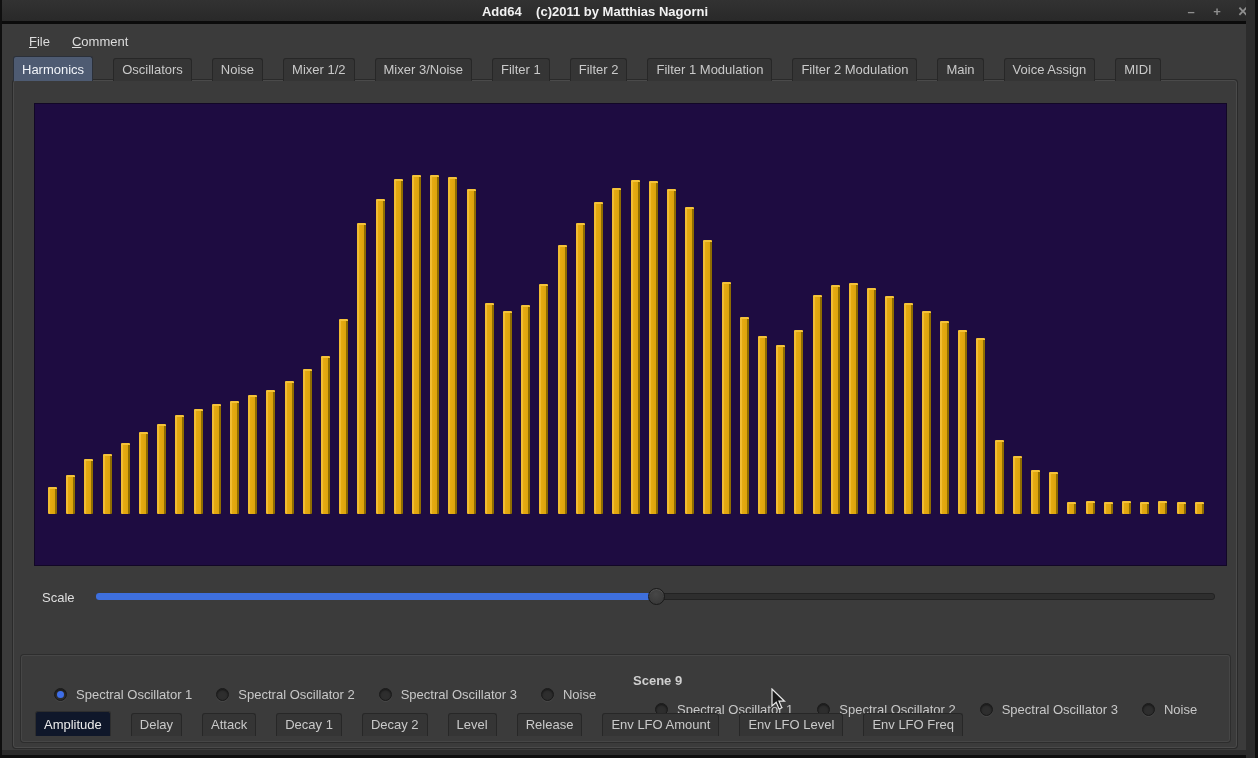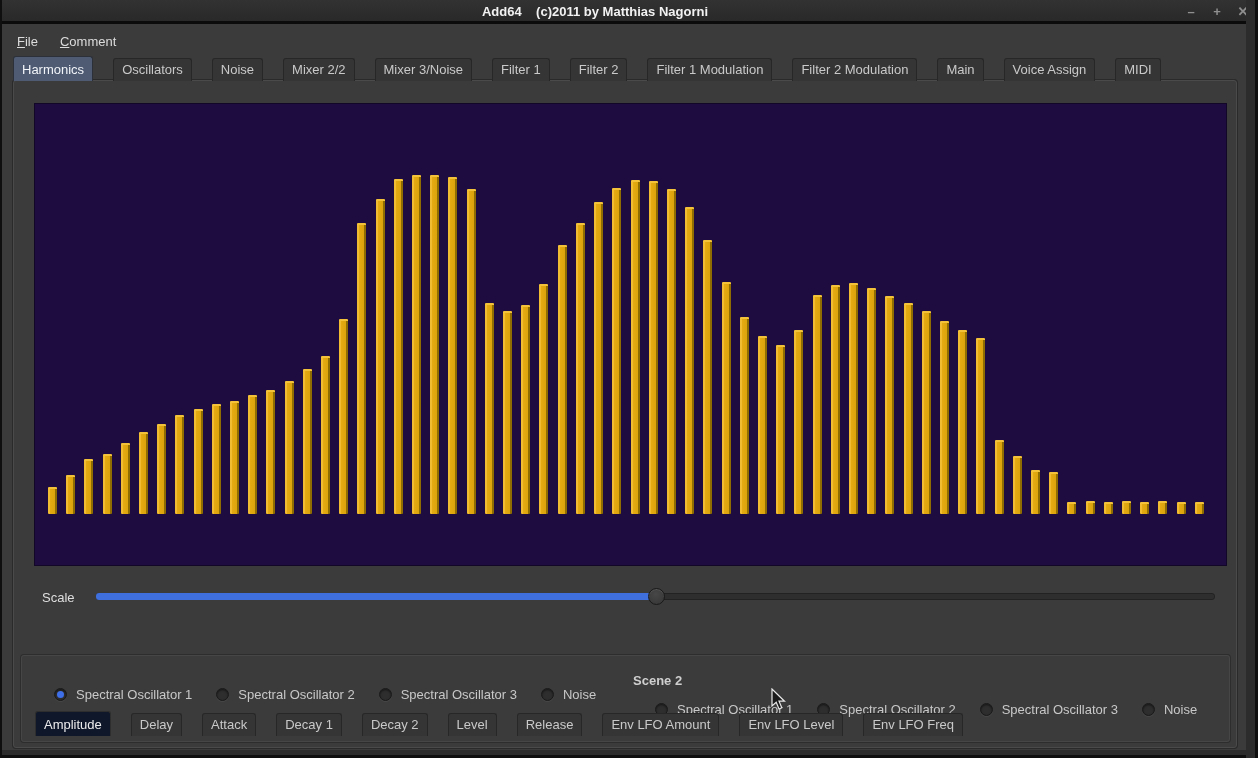--- a/index.html
+++ b/index.html
@@ -12,21 +12,21 @@
   .titlebar { position:absolute; left:0; top:0; width:1258px; height:24px;
               background:linear-gradient(#323232,#292929); border-bottom:3px solid #0b0b0b; }
   .titlebar .title { position:absolute; left:0; right:68px; top:4px; text-align:center;
               color:#f2f2f2; font-size:13px; font-weight:bold; white-space:pre; }
   .win-controls { position:absolute; right:6px; top:3px; display:flex; gap:8px; }
   .win-btn { width:18px; height:18px; text-align:center; line-height:18px;
              color:#8f8f8f; font-size:13px; font-weight:bold; cursor:default; }
 
   
   .menubar { position:absolute; left:2px; top:27px; width:1254px; height:29px;
-             background:#3b3b3b; display:flex; align-items:center; padding-left:6px; }
+             background:#3b3b3b; display:flex; align-items:center; padding-left:18px; }
   .menu-item { display:inline-block; padding:3px 9px; margin-right:4px;
                color:#dcdcdc; font-size:13px; }
   .menu-item::first-letter { text-decoration:underline; }
 
   
   .tabbar { position:absolute; display:flex; align-items:flex-end; z-index:3; }
   .tabs-main { left:13px; top:56px; height:25px; }
   .tabs-env  { left:21px; top:630px; height:25px; }
   .tab { height:23px; line-height:22px; padding:0 8px; margin-right:20px;
          background:#353535; border:1px solid #272727; border-bottom:none;
@@ -112,21 +112,21 @@
     </div>
 
   <div class="tabbar tabs-main">
 
       <div class="tab selected">Harmonics</div>
 
       <div class="tab">Oscillators</div>
 
       <div class="tab">Noise</div>
 
-      <div class="tab">Mixer 2/2</div>
+      <div class="tab">Mixer 1/2</div>
 
       <div class="tab">Mixer 3/Noise</div>
 
       <div class="tab">Filter 1</div>
 
       <div class="tab">Filter 2</div>
 
       <div class="tab">Filter 1 Modulation</div>
 
       <div class="tab">Filter 2 Modulation</div>
@@ -262,21 +262,21 @@
           </div>
 
           <div class="option">
             <span class="radio"></span>
             <span class="option-label">Noise</span>
           </div>
         </div>
     </div>
 
     <div class="scene scene-2">
-      <div class="scene-title">Scene 2</div>
+      <div class="scene-title">Scene 9</div>
       <div class="scene-options">
 
           <div class="option">
             <span class="radio"></span>
             <span class="option-label">Spectral Oscillator 1</span>
           </div>
 
           <div class="option">
             <span class="radio"></span>
             <span class="option-label">Spectral Oscillator 2</span>

